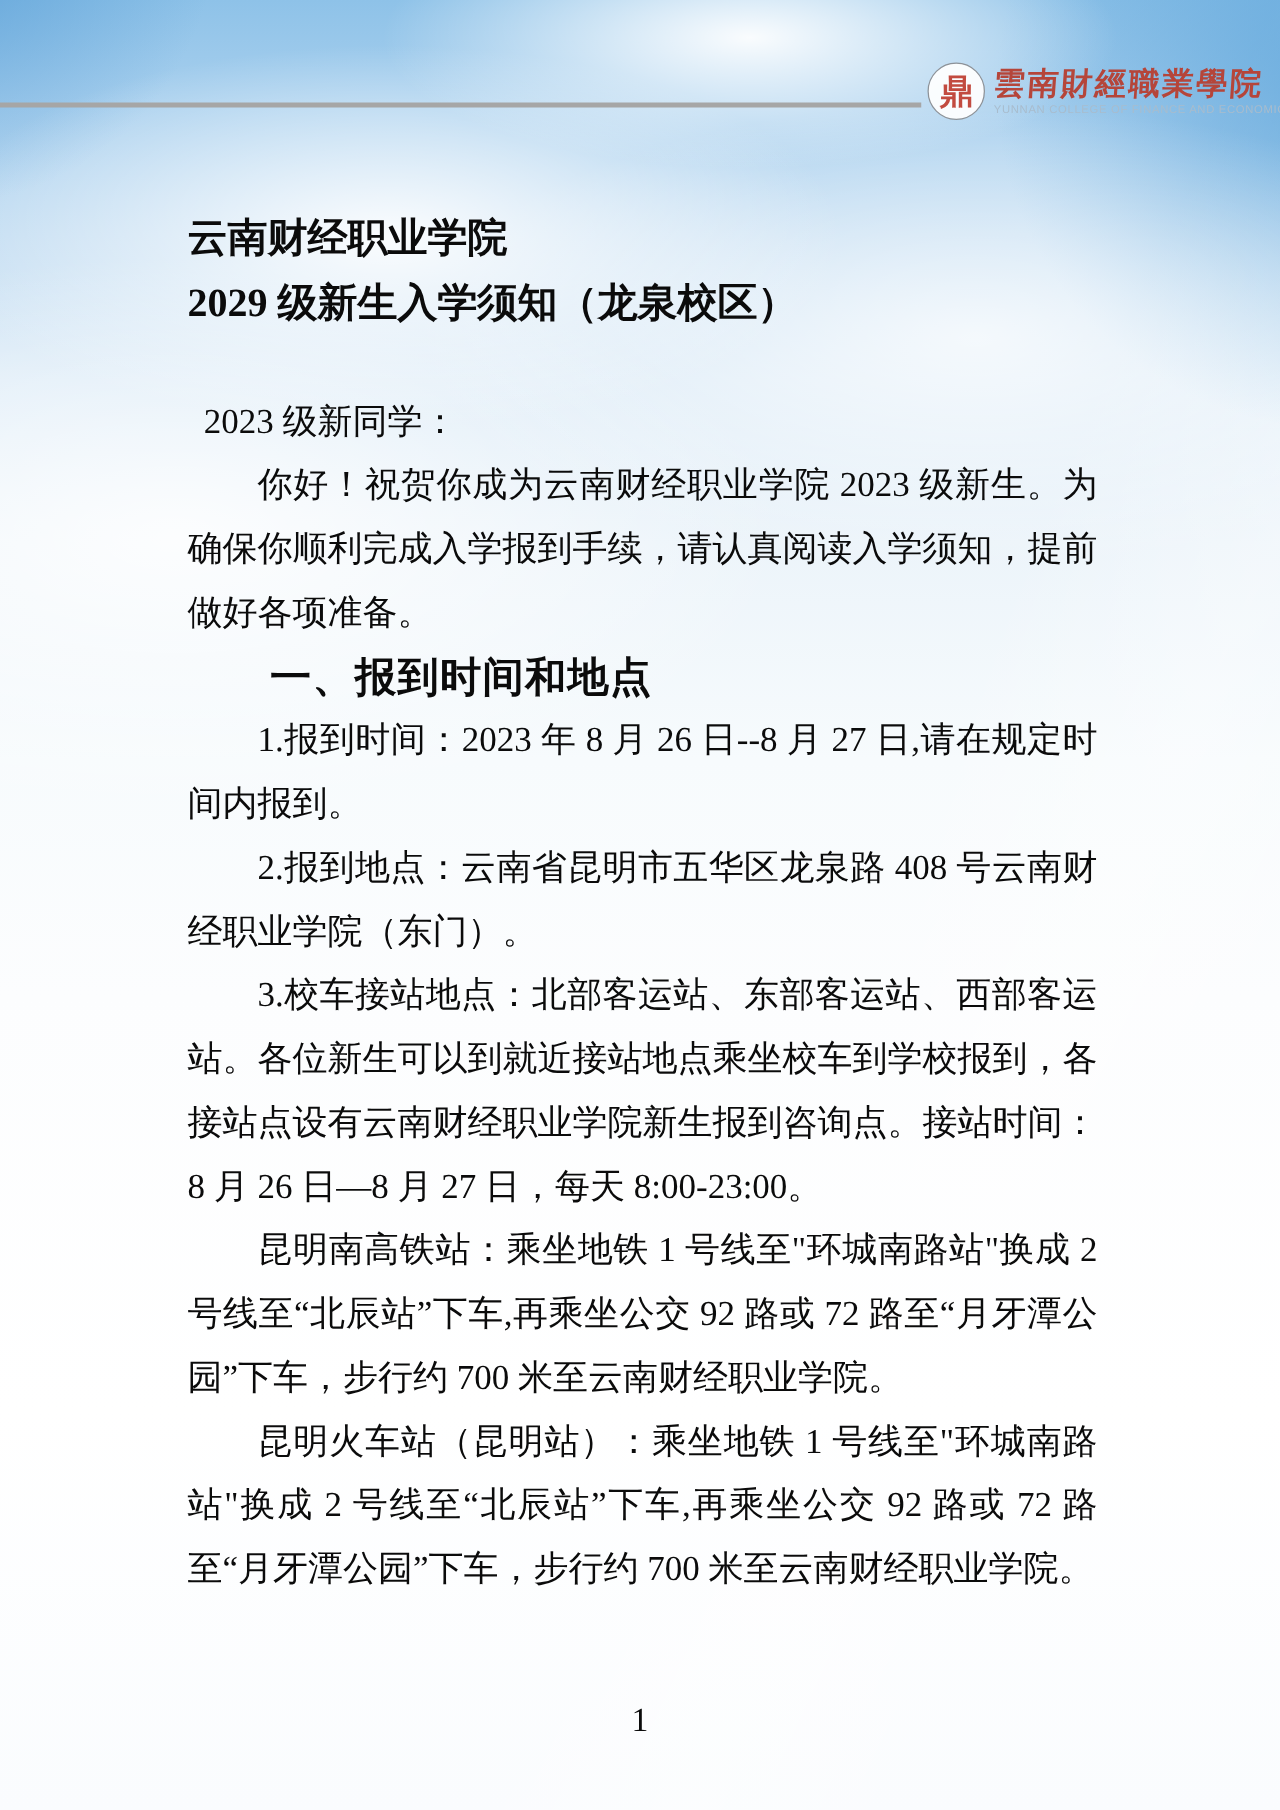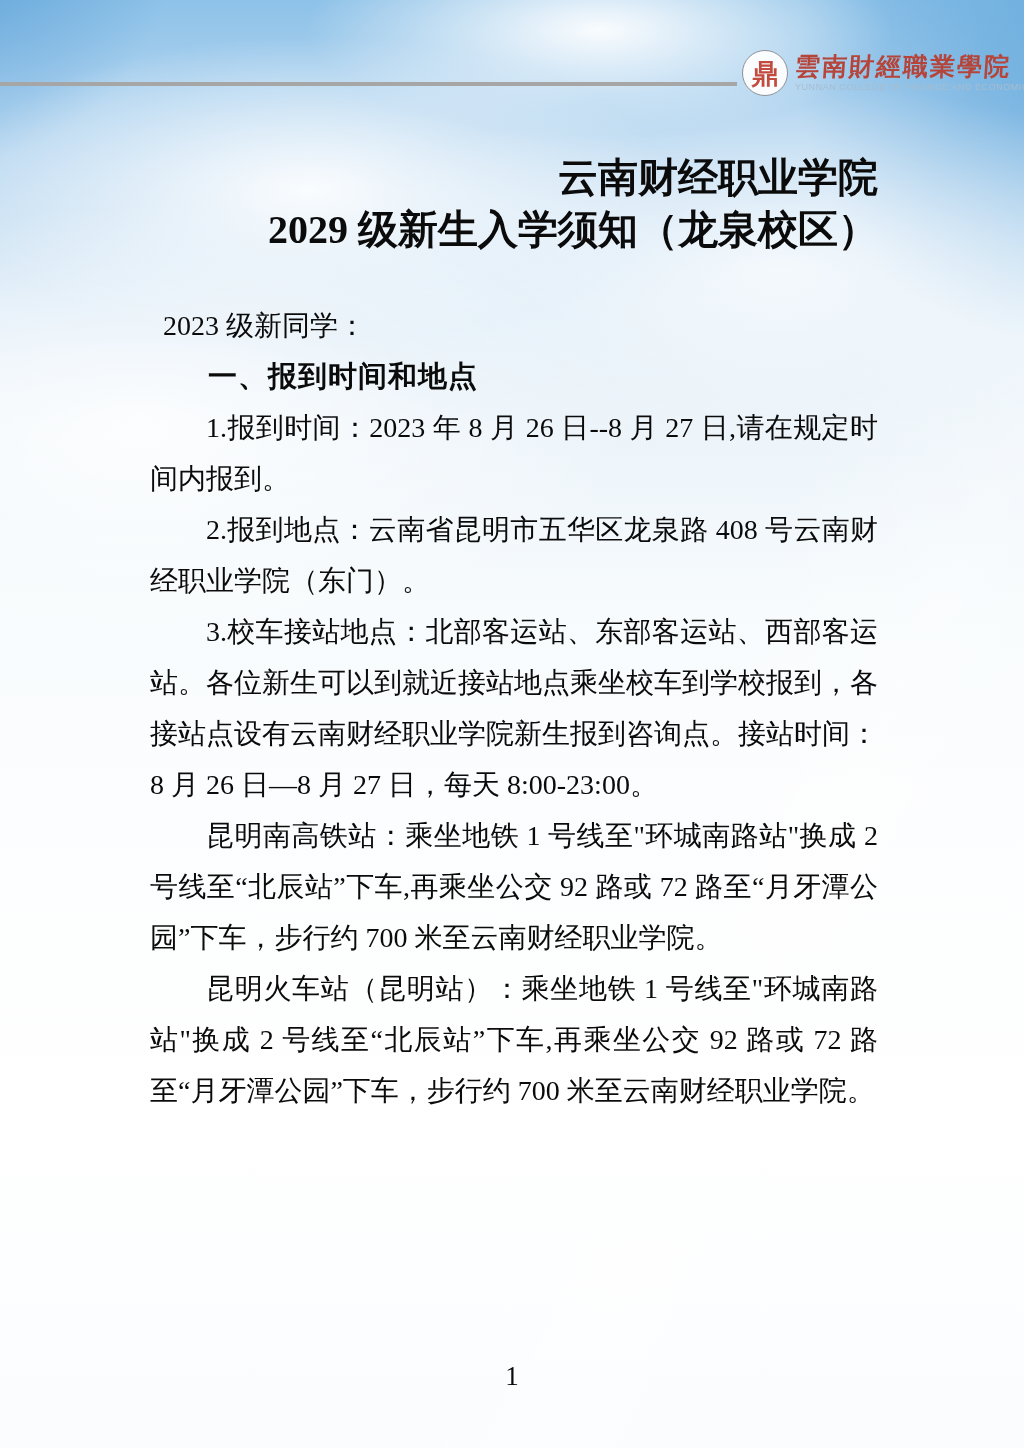--- a/index.html
+++ b/index.html
@@ -72,32 +72,32 @@
 
   .content {
     position: absolute;
     left: 150px; top: 148px;
     width: 728px;
     font-size: 28px;
     line-height: 51px;
     text-align: justify;
   }
   .title {
-    text-align: right;
+    text-align: left;
     font-weight: bold;
-    font-size: 40px;
+    font-size: 32px;
     line-height: 52px;
-    margin: 4px 0 44px 0;
+    margin: 16px 0 44px 0;
   }
   .salutation { text-indent: 13px; }
   .para { text-indent: 2em; margin: 0; }
   .section-heading {
     font-family: "Liberation Sans", "DejaVu Sans", sans-serif;
     font-weight: bold;
-    font-size: 29px;
+    font-size: 33px;
     text-indent: 2em;
     letter-spacing: 1px;
   }
 
   .page-number {
     position: absolute;
     left: 0; right: 0;
     top: 1356px;
     text-align: center;
     font-size: 27px;
@@ -121,20 +121,21 @@
     </div>
   </div>
 
   <div class="content">
     <div class="title">
       <div>云南财经职业学院</div>
       <div>2029 级新生入学须知（龙泉校区）</div>
     </div>
 
     <p class="para salutation" style="text-indent:13px;">2023 级新同学：</p>
+    <p class="para">你好！祝贺你成为云南财经职业学院 2023 级新生。为确保你顺利完成入学报到手续，请认真阅读入学须知，提前做好各项准备。</p>
     <p class="para section-heading">一、报到时间和地点</p>
     <p class="para">1.报到时间：2023 年 8 月 26 日--8 月 27 日,请在规定时间内报到。</p>
     <p class="para">2.报到地点：云南省昆明市五华区龙泉路 408 号云南财经职业学院（东门）。</p>
     <p class="para">3.校车接站地点：北部客运站、东部客运站、西部客运站。各位新生可以到就近接站地点乘坐校车到学校报到，各接站点设有云南财经职业学院新生报到咨询点。接站时间：8 月 26 日—8 月 27 日，每天 8:00-23:00。</p>
     <p class="para">昆明南高铁站：乘坐地铁 1 号线至"环城南路站"换成 2 号线至“北辰站”下车,再乘坐公交 92 路或 72 路至“月牙潭公园”下车，步行约 700 米至云南财经职业学院。</p>
     <p class="para">昆明火车站（昆明站）：乘坐地铁 1 号线至"环城南路站"换成 2 号线至“北辰站”下车,再乘坐公交 92 路或 72 路至“月牙潭公园”下车，步行约 700 米至云南财经职业学院。</p>
   </div>
 
   <div class="page-number">1</div>
 

